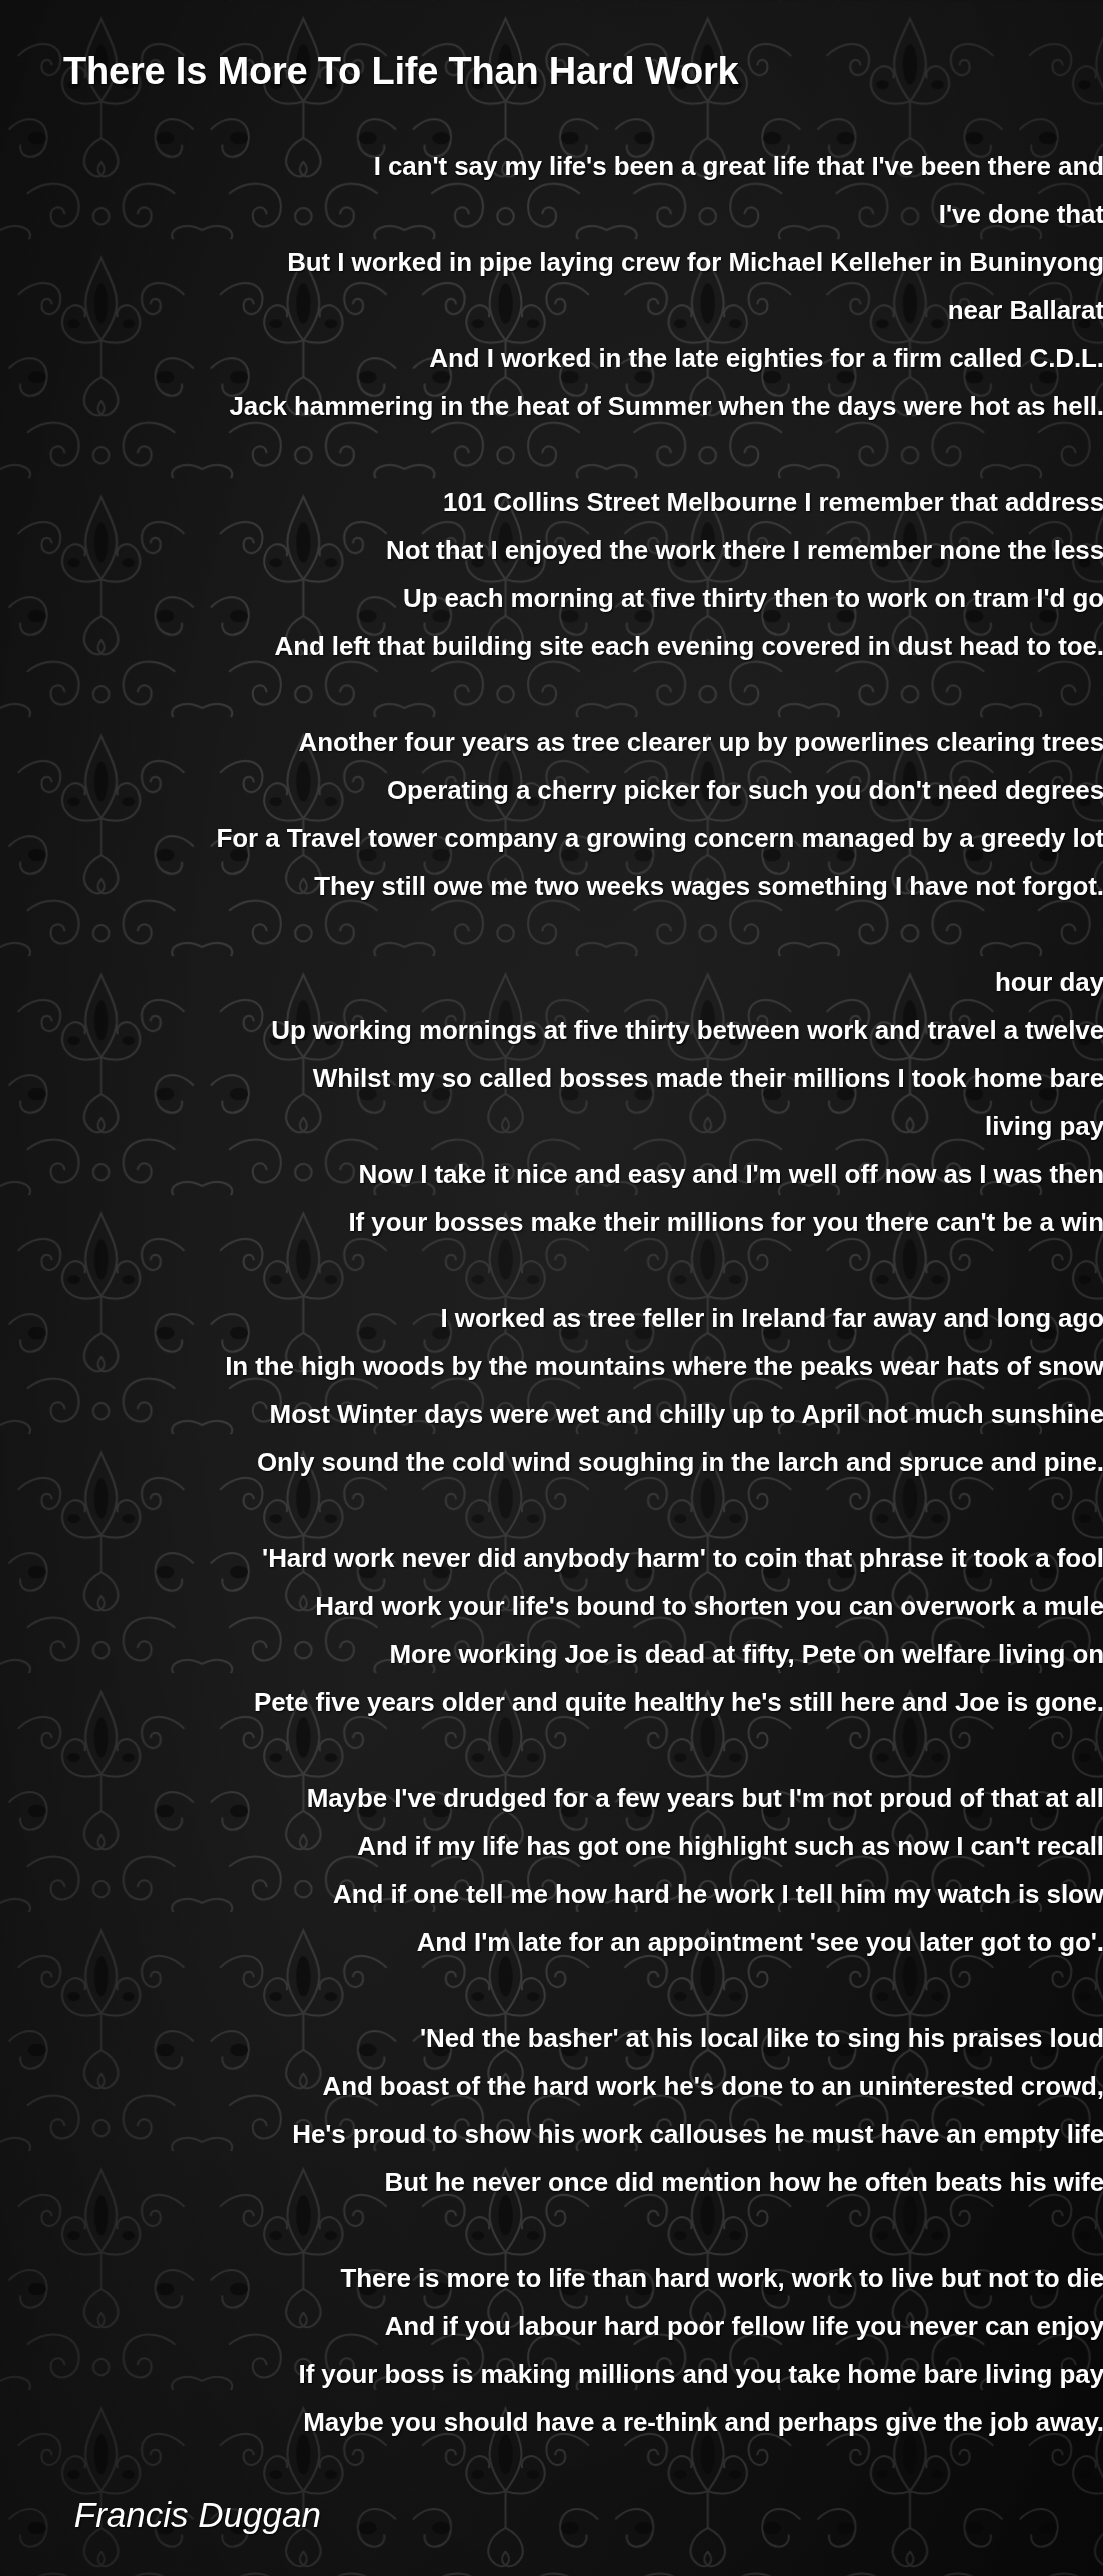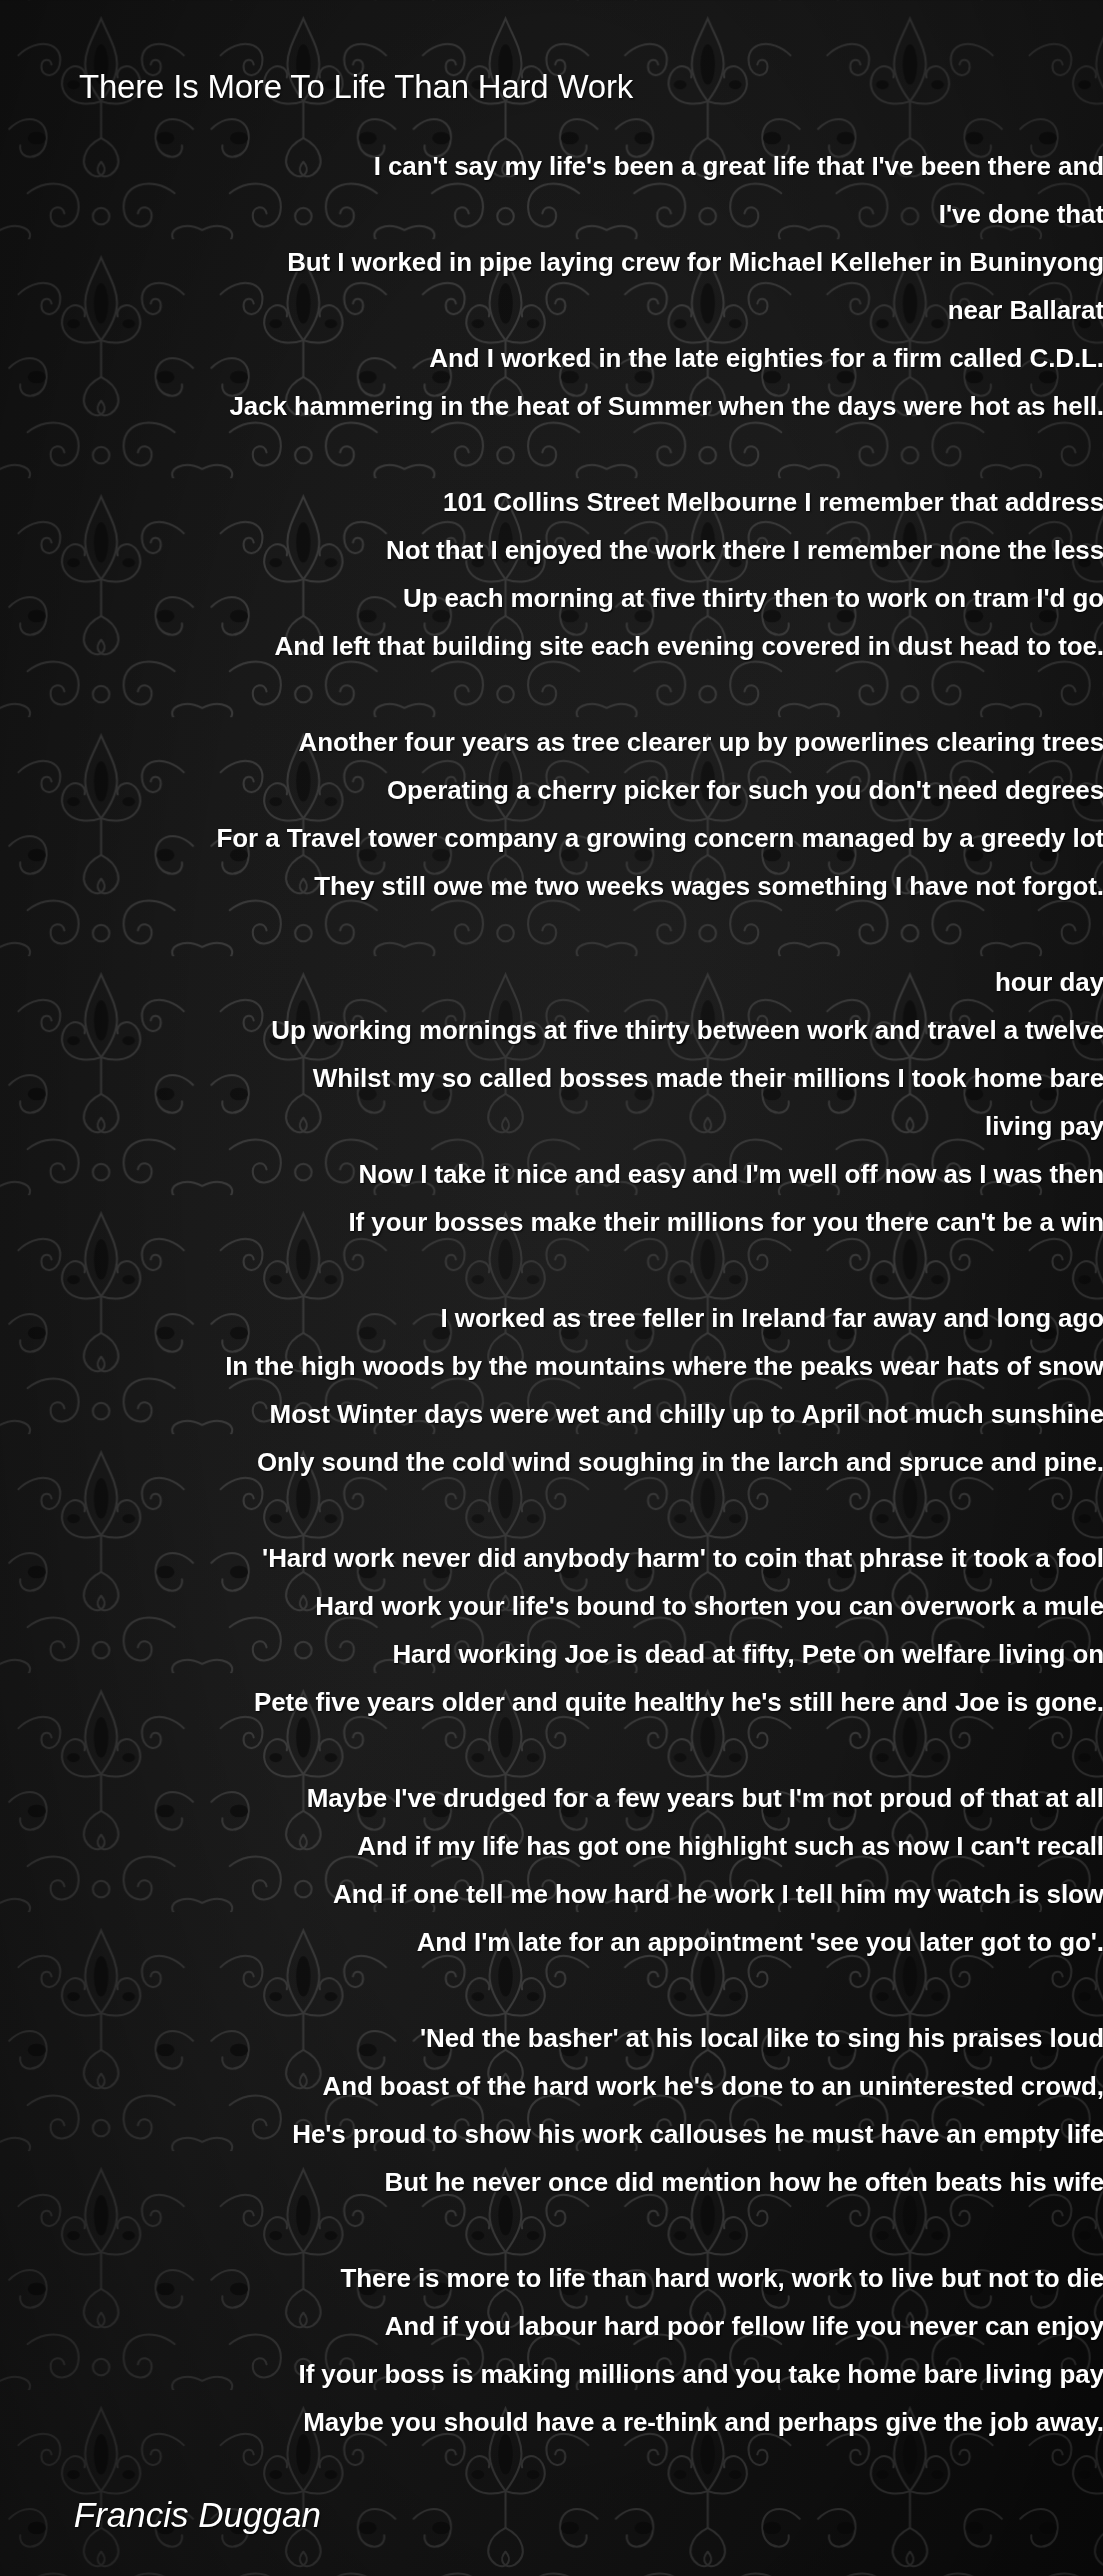--- a/index.html
+++ b/index.html
@@ -34,23 +34,23 @@
       position: absolute;
       left: 63px;
       top: 0;
       width: 1041px;
       z-index: 2;
     }
     .title {
       position: absolute;
       left: 0;
       top: 49px;
-      margin: 16px;
-      font-size: 33px;
-      font-weight: normal;
+      margin: 0;
+      font-size: 38px;
+      font-weight: bold;
       line-height: 44px;
       white-space: nowrap;
       letter-spacing: -0.2px;
       text-shadow: 0.9px 0.9px 1.8px rgba(0,0,0,0.8);
     }
     .poem {
       position: absolute;
       left: 0;
       top: 142px;
       width: 1041px;
@@ -161,21 +161,21 @@
     </div>
     <div class="stanza">
       <span class="line">I worked as tree feller in Ireland far away and long ago</span>
       <span class="line">In the high woods by the mountains where the peaks wear hats of snow</span>
       <span class="line">Most Winter days were wet and chilly up to April not much sunshine</span>
       <span class="line">Only sound the cold wind soughing in the larch and spruce and pine.</span>
     </div>
     <div class="stanza">
       <span class="line">'Hard work never did anybody harm' to coin that phrase it took a fool</span>
       <span class="line">Hard work your life's bound to shorten you can overwork a mule</span>
-      <span class="line">Hard working Joe is dead at fifty, Pete on welfare living on</span>
+      <span class="line">More working Joe is dead at fifty, Pete on welfare living on</span>
       <span class="line">Pete five years older and quite healthy he's still here and Joe is gone.</span>
     </div>
     <div class="stanza">
       <span class="line">Maybe I've drudged for a few years but I'm not proud of that at all</span>
       <span class="line">And if my life has got one highlight such as now I can't recall</span>
       <span class="line">And if one tell me how hard he work I tell him my watch is slow</span>
       <span class="line">And I'm late for an appointment 'see you later got to go'.</span>
     </div>
     <div class="stanza">
       <span class="line">'Ned the basher' at his local like to sing his praises loud</span>

